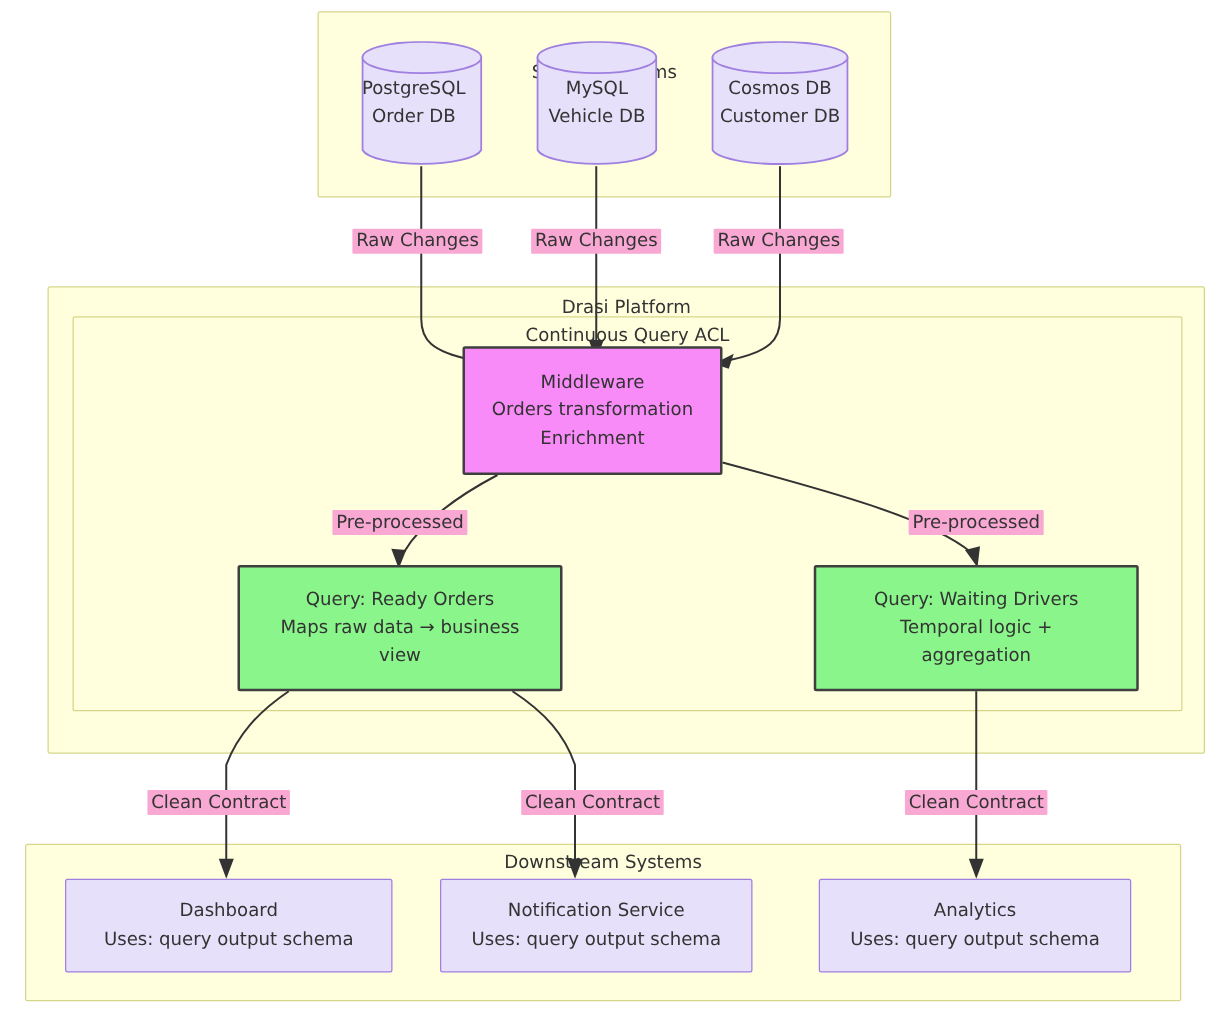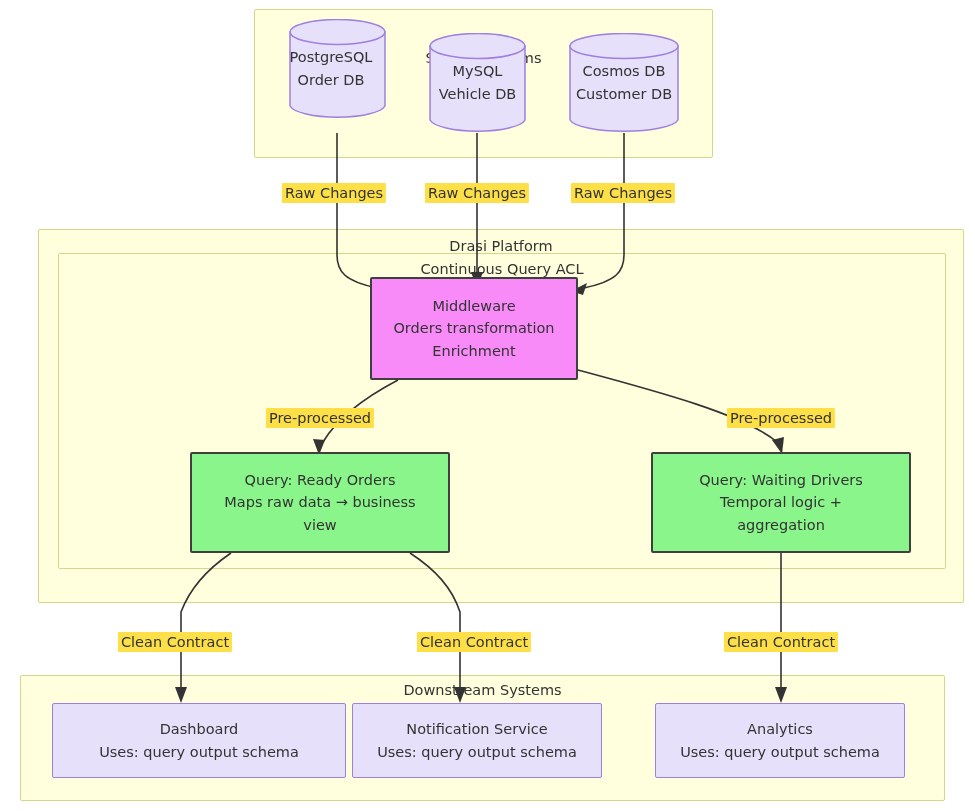--- a/index.html
+++ b/index.html
@@ -77,21 +77,21 @@
     text-align: center;
     font-size: 14.5px;
     line-height: 1.6;
     color: #333333;
     pointer-events: none;
   }
   .cyl svg { display: block; }
   
   .edge-label {
     position: absolute;
-    background: #fde047;
+    background: #f9a8d4;
     color: #333333;
     font-size: 14.5px;
     line-height: 1.25;
     padding: 1px 3px;
     white-space: nowrap;
     transform: translateX(-50%);
     border-radius: 1px;
   }
   
   #edges {
@@ -146,21 +146,21 @@
     <path d="M231,553 C206,570 190,588 181,612 L181,690"></path>
     <polygon class="arrowhead" points="181,703 175,687 187,687"></polygon>
 
     <path d="M410,553 C436,570 452,588 460,612 L460,690"></path>
     <polygon class="arrowhead" points="460,703 454,687 466,687"></polygon>
 
     <path d="M781,553 L781,690"></path>
     <polygon class="arrowhead" points="781,703 775,687 787,687"></polygon>
   </svg>
 
-  <div class="cyl" style="left:289px; top:19px; width:84px; height:100px;">
+  <div class="cyl" style="left:289px; top:33px; width:84px; height:100px;">
     <svg width="97" height="100" viewBox="0 0 97 100" xmlns="http://www.w3.org/2000/svg">
       <path d="M1,13 L1,87 A48,13 0 0 0 96,87 L96,13 Z" fill="#e6e0fa" stroke="#9f7fe0" stroke-width="1.5"></path>
       <ellipse cx="48.5" cy="13" rx="47.5" ry="12.5" fill="#e6e0fa" stroke="#9f7fe0" stroke-width="1.5"></ellipse>
     </svg>
     <div class="cyl-text">
       <span class="line">PostgreSQL</span>
       <span class="line">Order DB</span>
     </div>
   </div>
 
@@ -197,21 +197,21 @@
     <span class="line">Maps raw data → business</span>
     <span class="line">view</span>
   </div>
 
   <div class="node node-green" style="left:651px; top:452px; width:260px; height:101px;">
     <span class="line">Query: Waiting Drivers</span>
     <span class="line">Temporal logic +</span>
     <span class="line">aggregation</span>
   </div>
 
-  <div class="node node-purple" style="left:52px; top:703px; width:294px; height:75px;">
+  <div class="node node-purple" style="left:52px; top:703px; width:262px; height:75px;">
     <span class="line">Dashboard</span>
     <span class="line">Uses: query output schema</span>
   </div>
 
   <div class="node node-purple" style="left:352px; top:703px; width:250px; height:75px;">
     <span class="line">Notification Service</span>
     <span class="line">Uses: query output schema</span>
   </div>
 
   <div class="node node-purple" style="left:655px; top:703px; width:250px; height:75px;">

